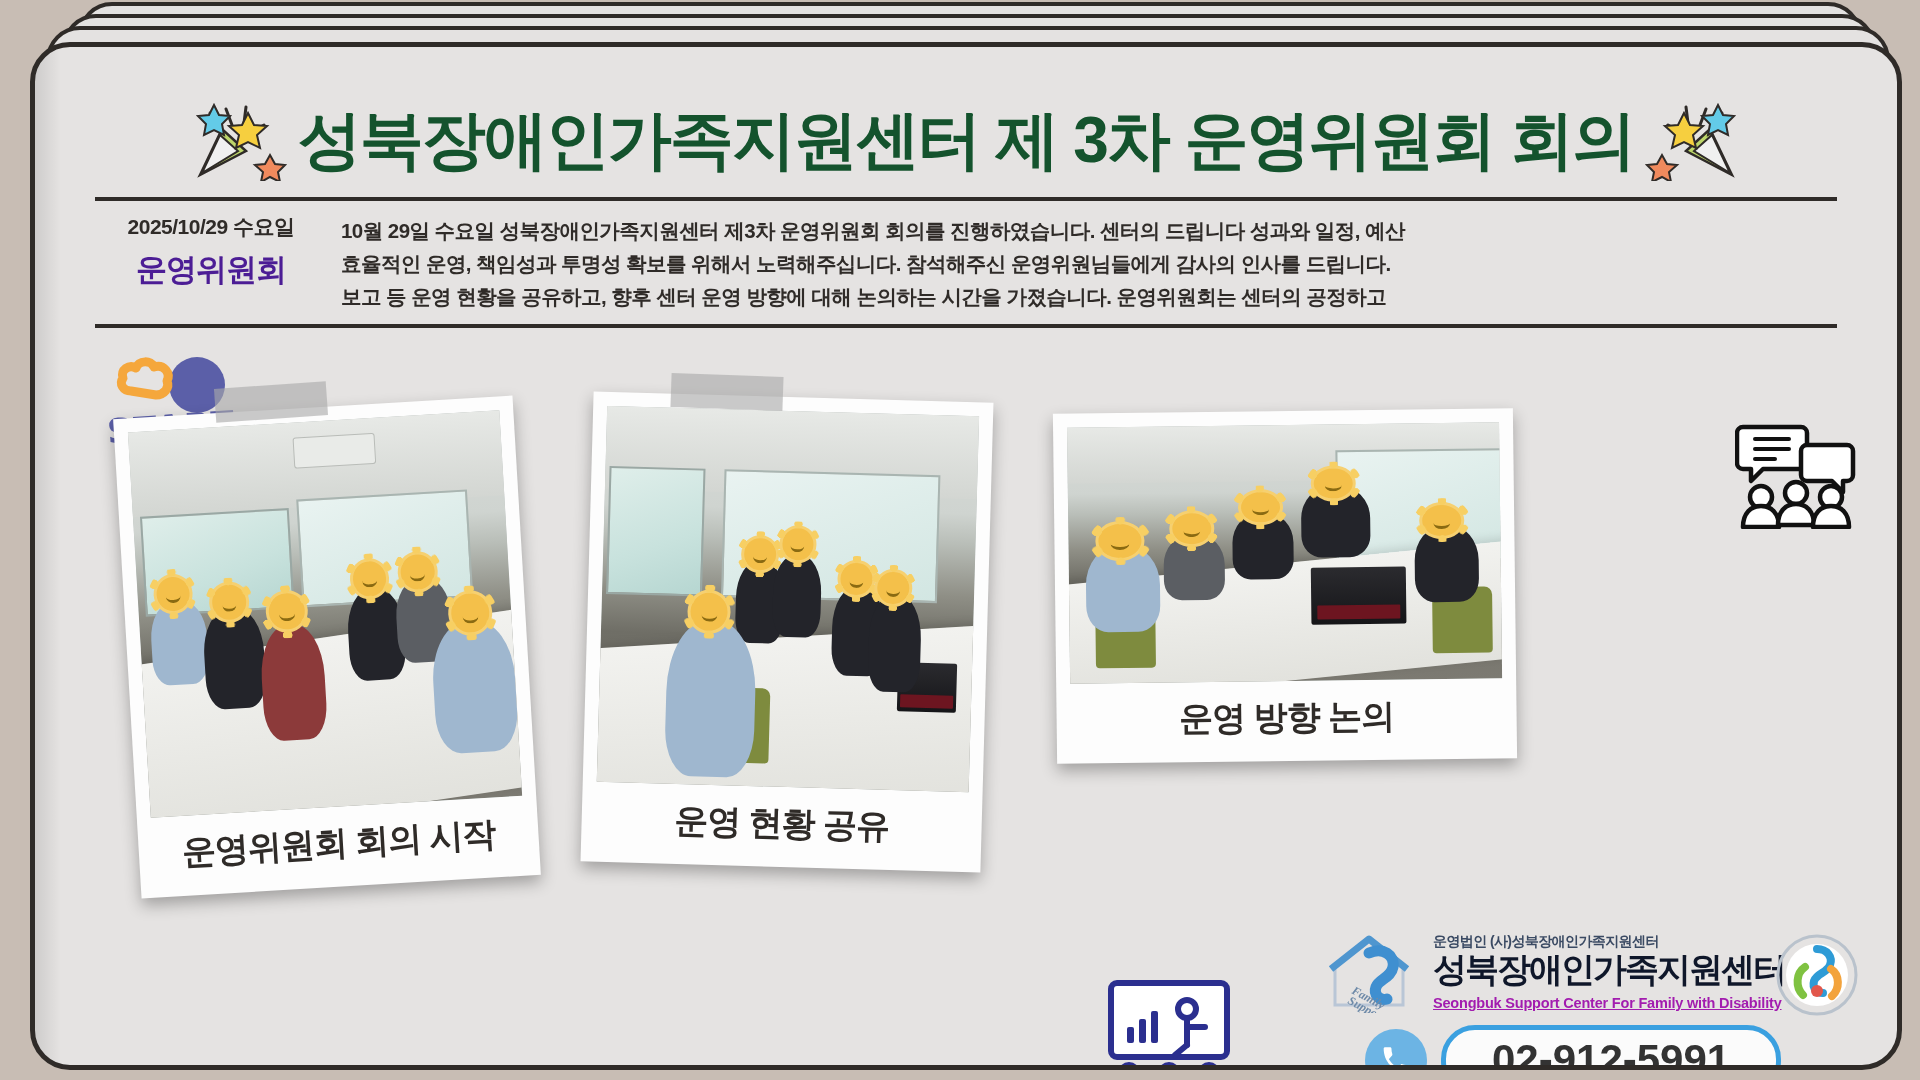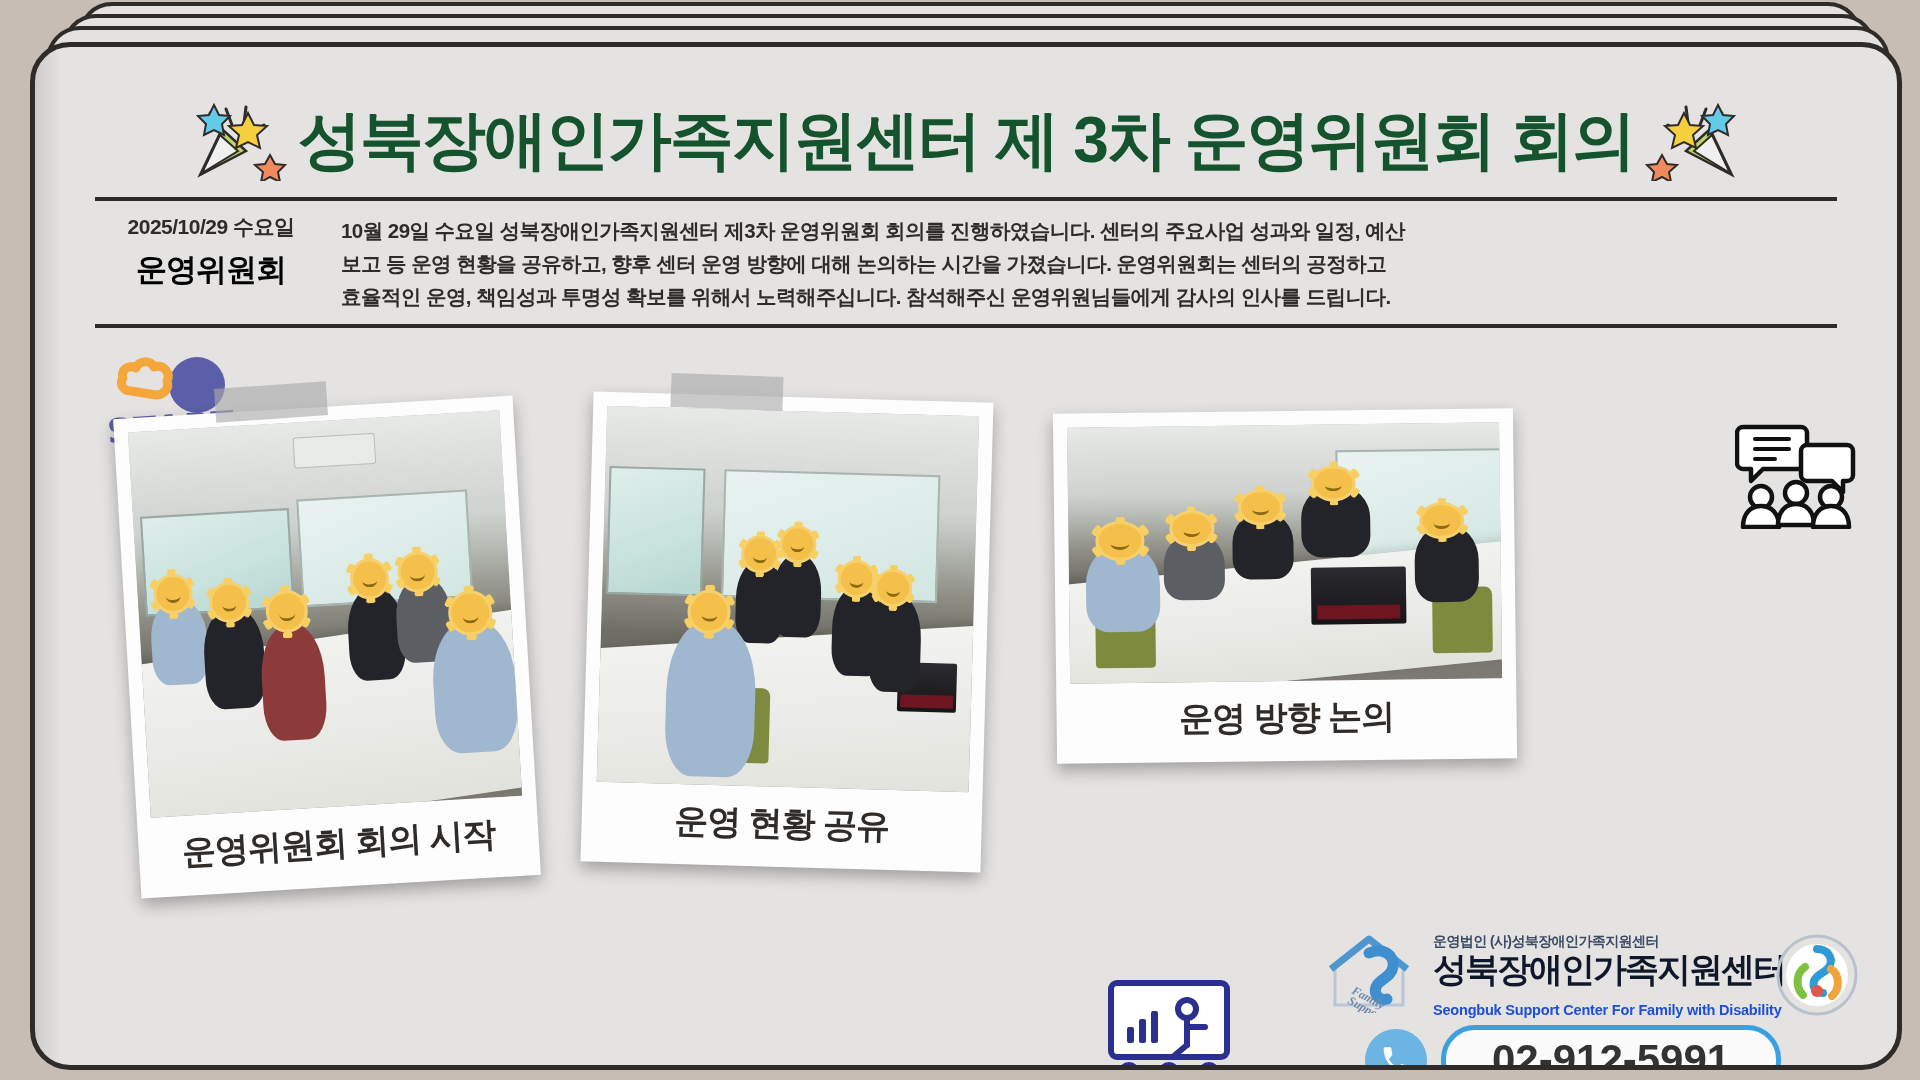--- a/index.html
+++ b/index.html
@@ -71,21 +71,21 @@
   .info-left {
     flex: 0 0 232px;
     text-align: center;
     padding-top: 2px;
   }
   .info-date {
     font-size: 21px; font-weight: 900; color: #2f2b28;
     letter-spacing: -0.5px; white-space: nowrap;
   }
   .info-label {
-    font-size: 31px; font-weight: 900; color: #000000;
+    font-size: 31px; font-weight: 900; color: #4c1d95;
     letter-spacing: -1px; margin-top: 8px; white-space: nowrap;
   }
   .info-body { flex: 1 1 auto; padding-top: 3px; }
   .info-body p {
     font-size: 20.5px;
     font-weight: 800;
     color: #2f2b28;
     line-height: 1.62;
     letter-spacing: -0.55px;
     white-space: nowrap;
@@ -202,22 +202,22 @@
   .brand-txt { padding-top: 2px; }
   .brand-sub {
     font-size: 14px; font-weight: 800; color: #3a4a63;
     letter-spacing: -0.6px; white-space: nowrap;
   }
   .brand-main {
     font-size: 34px; font-weight: 900; color: #0f172a;
     letter-spacing: -2px; line-height: 1.08; white-space: nowrap;
   }
   .brand-eng {
-    font-size: 14.5px; font-weight: 700; color: #1d4ed8;
-    letter-spacing: -0.2px; white-space: nowrap; margin-top: 14px;
+    font-size: 14.5px; font-weight: 700; color: #a21caf;
+    letter-spacing: -0.2px; white-space: nowrap; margin-top: 7px; text-decoration: underline;
   }
   .seal { position: absolute; left: 1740px; top: 886px; width: 84px; height: 84px; }
 
   .phone-row {
     position: absolute; left: 1330px; top: 978px;
     display: flex; align-items: center; gap: 14px;
   }
   .phone-circle {
     width: 62px; height: 62px; border-radius: 50%;
     background: #6cb4e4; display:flex; align-items:center; justify-content:center;
@@ -283,23 +283,23 @@
     </div>
 
     <div class="rule"></div>
 
     <div class="info-block">
       <div class="info-left">
         <div class="info-date">2025/10/29 수요일</div>
         <div class="info-label">운영위원회</div>
       </div>
       <div class="info-body">
-        <p>10월 29일 수요일 성북장애인가족지원센터 제3차 운영위원회 회의를 진행하였습니다. 센터의 주요사업 성과와 일정, 예산</p>
+        <p>10월 29일 수요일 성북장애인가족지원센터 제3차 운영위원회 회의를 진행하였습니다. 센터의 드립니다 성과와 일정, 예산</p>
+        <p>효율적인 운영, 책임성과 투명성 확보를 위해서 노력해주십니다. 참석해주신 운영위원님들에게 감사의 인사를 드립니다.</p>
         <p>보고 등 운영 현황을 공유하고, 향후 센터 운영 방향에 대해 논의하는 시간을 가졌습니다. 운영위원회는 센터의 공정하고</p>
-        <p>효율적인 운영, 책임성과 투명성 확보를 위해서 노력해주십니다. 참석해주신 운영위원님들에게 감사의 인사를 드립니다.</p>
       </div>
     </div>
 
     <div class="rule bottom"></div>
   </div>
 
   <div class="start-logo">
     <svg width="150" height="70" viewBox="0 0 150 70">
       <circle cx="92" cy="30" r="28" fill="#5b5fa8"></circle>
       <path d="M26 36 c-8 0 -12 -7 -8 -13 c-3 -8 6 -14 13 -10 c3 -8 15 -8 18 -1 c10 -3 17 6 13 14 c3 7 -3 14 -11 14 z" fill="none" stroke="#f5a73c" stroke-width="9" stroke-linejoin="round"></path>

